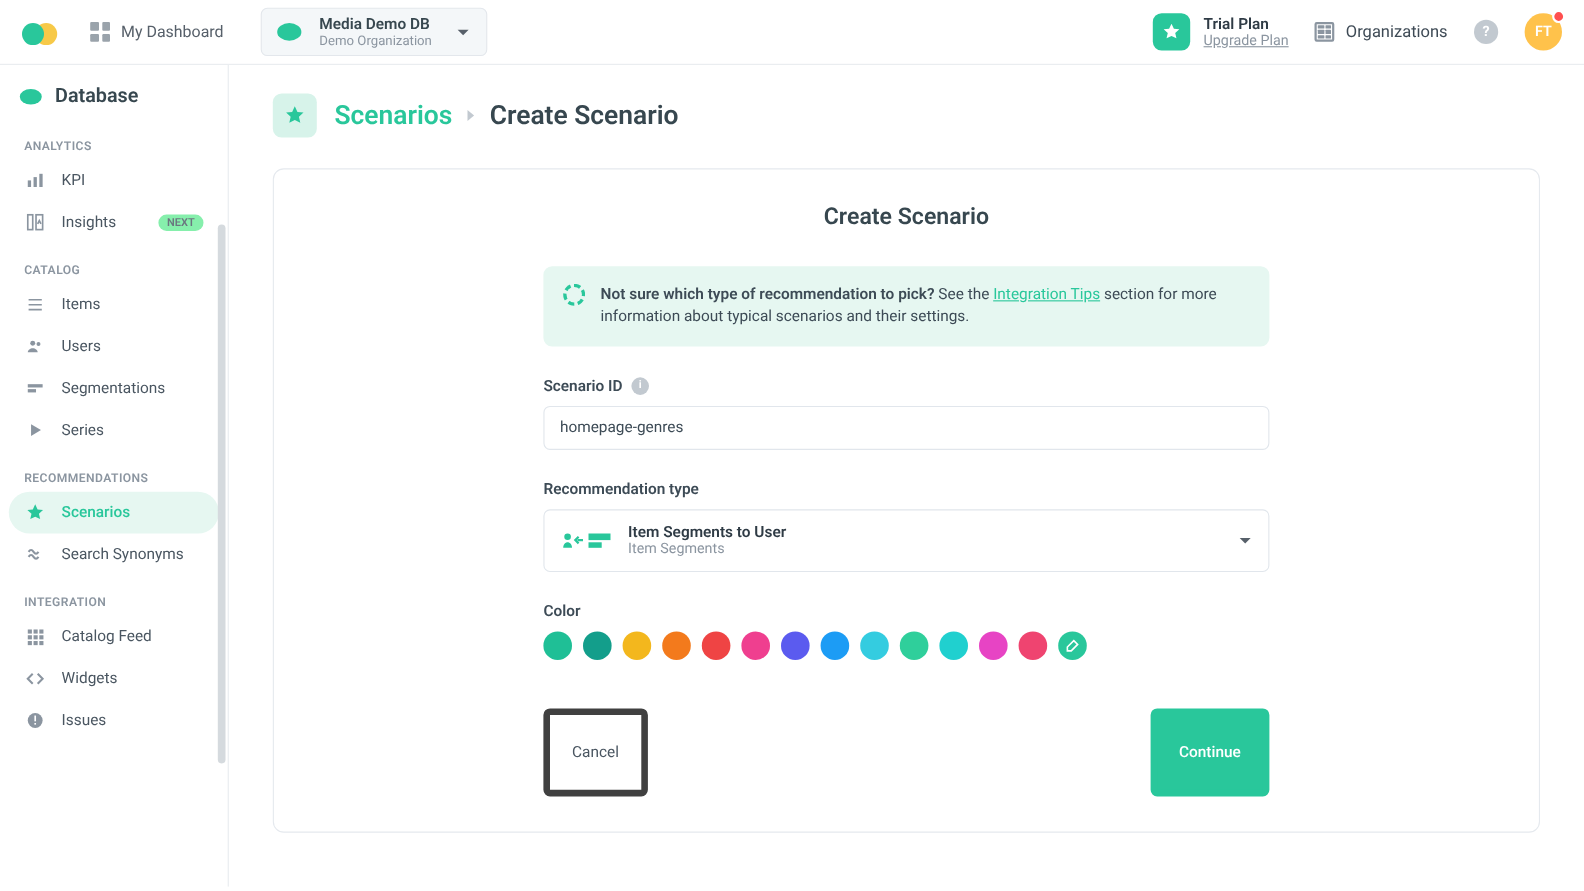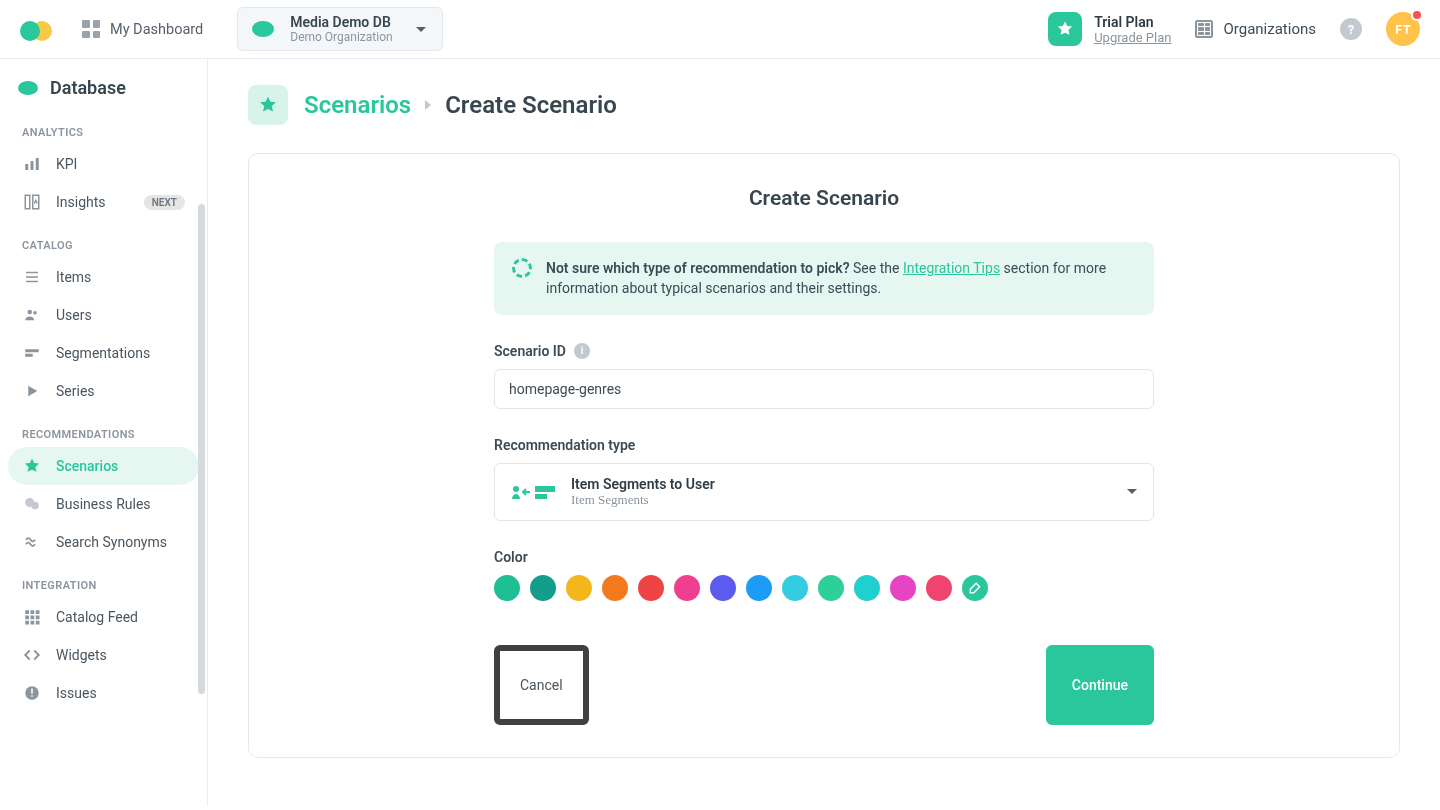--- a/index.html
+++ b/index.html
@@ -251,21 +251,21 @@
     .side-item .ic svg { width: 18px; height: 18px; }
     .side-item.active {
       background: #e6f7f1;
       color: #29c79b;
       font-weight: 500;
     }
     .side-item .pill {
       margin-left: auto;
       font-size: 10px;
       font-weight: 600;
-      background: #e5e5e5;
+      background: #86efac;
       color: #6b7680;
       padding: 2px 8px;
       border-radius: 10px;
     }
     
     .content {
       flex: 1;
       padding: 26px 40px;
       overflow: auto;
     }
@@ -395,21 +395,20 @@
     }
     .select-box .seg-ic svg { width: 46px; height: 20px; }
     .select-box .texts .title {
       font-size: 14px;
       font-weight: 600;
       color: #2f3b45;
     }
     .select-box .texts .sub {
       font-size: 13px;
       color: #8b95a0;
-      font-family: Liberation Serif, serif;
     }
     .swatches {
       display: flex;
       gap: 10px;
       margin-bottom: 44px;
       margin-top: 10px;
     }
     .swatch {
       width: 26px;
       height: 26px;
@@ -566,29 +565,20 @@
     </div>
 
     <div class="side-group">RECOMMENDATIONS</div>
     <div class="side-item active">
       <span class="ic">
           <svg viewBox="0 0 24 24" fill="#29c79b">
             <path d="M12 2l2.9 6.1 6.6.6-5 4.6 1.5 6.5L12 16.9 6 19.8l1.5-6.5-5-4.6 6.6-.6z"></path>
           </svg>
         </span>
       <span>Scenarios</span>
-    </div>
-    <div class="side-item">
-      <span class="ic">
-          <svg viewBox="0 0 24 24" fill="#c2c9d0">
-            <circle cx="9" cy="10" r="6"></circle>
-            <circle cx="16" cy="14" r="5"></circle>
-          </svg>
-        </span>
-      <span>Business Rules</span>
     </div>
     <div class="side-item">
       <span class="ic">
           <svg viewBox="0 0 24 24" fill="none" stroke="#8b95a0" stroke-width="2.5">
             <path d="M4 9c2-3 4-3 6 0s4 3 6 0"></path>
             <path d="M4 15c2-3 4-3 6 0s4 3 6 0"></path>
           </svg>
         </span>
       <span>Search Synonyms</span>
     </div>

